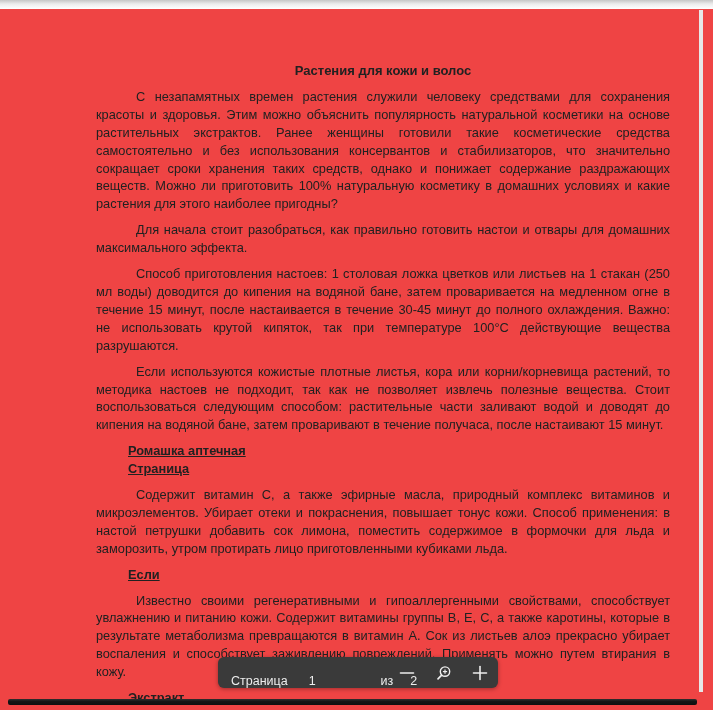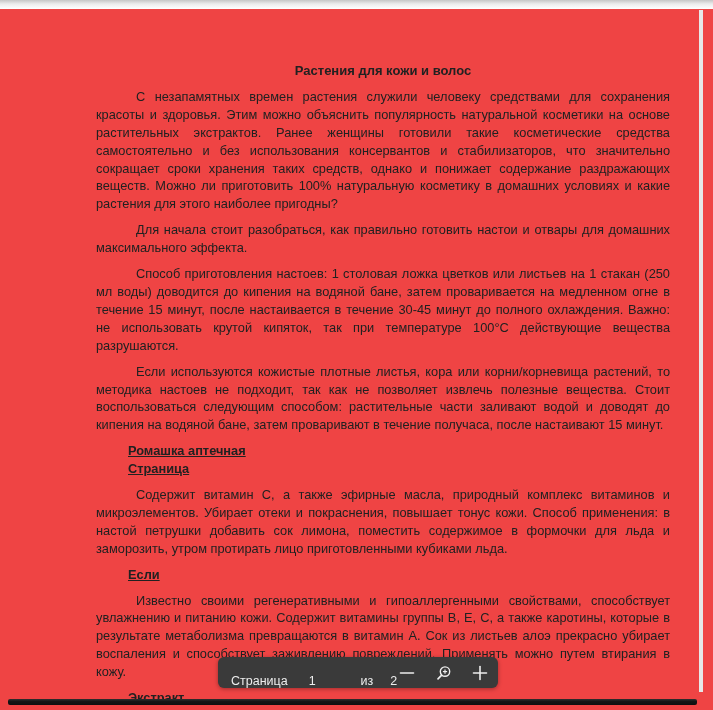--- a/index.html
+++ b/index.html
@@ -65,21 +65,21 @@
     z-index: 5;
   }
   .toolbar-left {
     display: flex;
     align-items: center;
     padding-left: 13px;
     width: 157px;
   }
   .toolbar-left .lbl { white-space: nowrap; }
   .pg-num  { margin-left: 21px; cursor: pointer; }
-  .pg-of   { margin-left: 9px; padding-left: 36px; }
+  .pg-of   { margin-left: 29px; padding-left: 36px; }
   .pg-total{ margin-left: 17px; }
   .toolbar-divider {
     width: 1px;
     background: #666666;
   }
   .toolbar-right {
     flex: 1;
     display: flex;
     align-items: center;
     justify-content: space-around;

